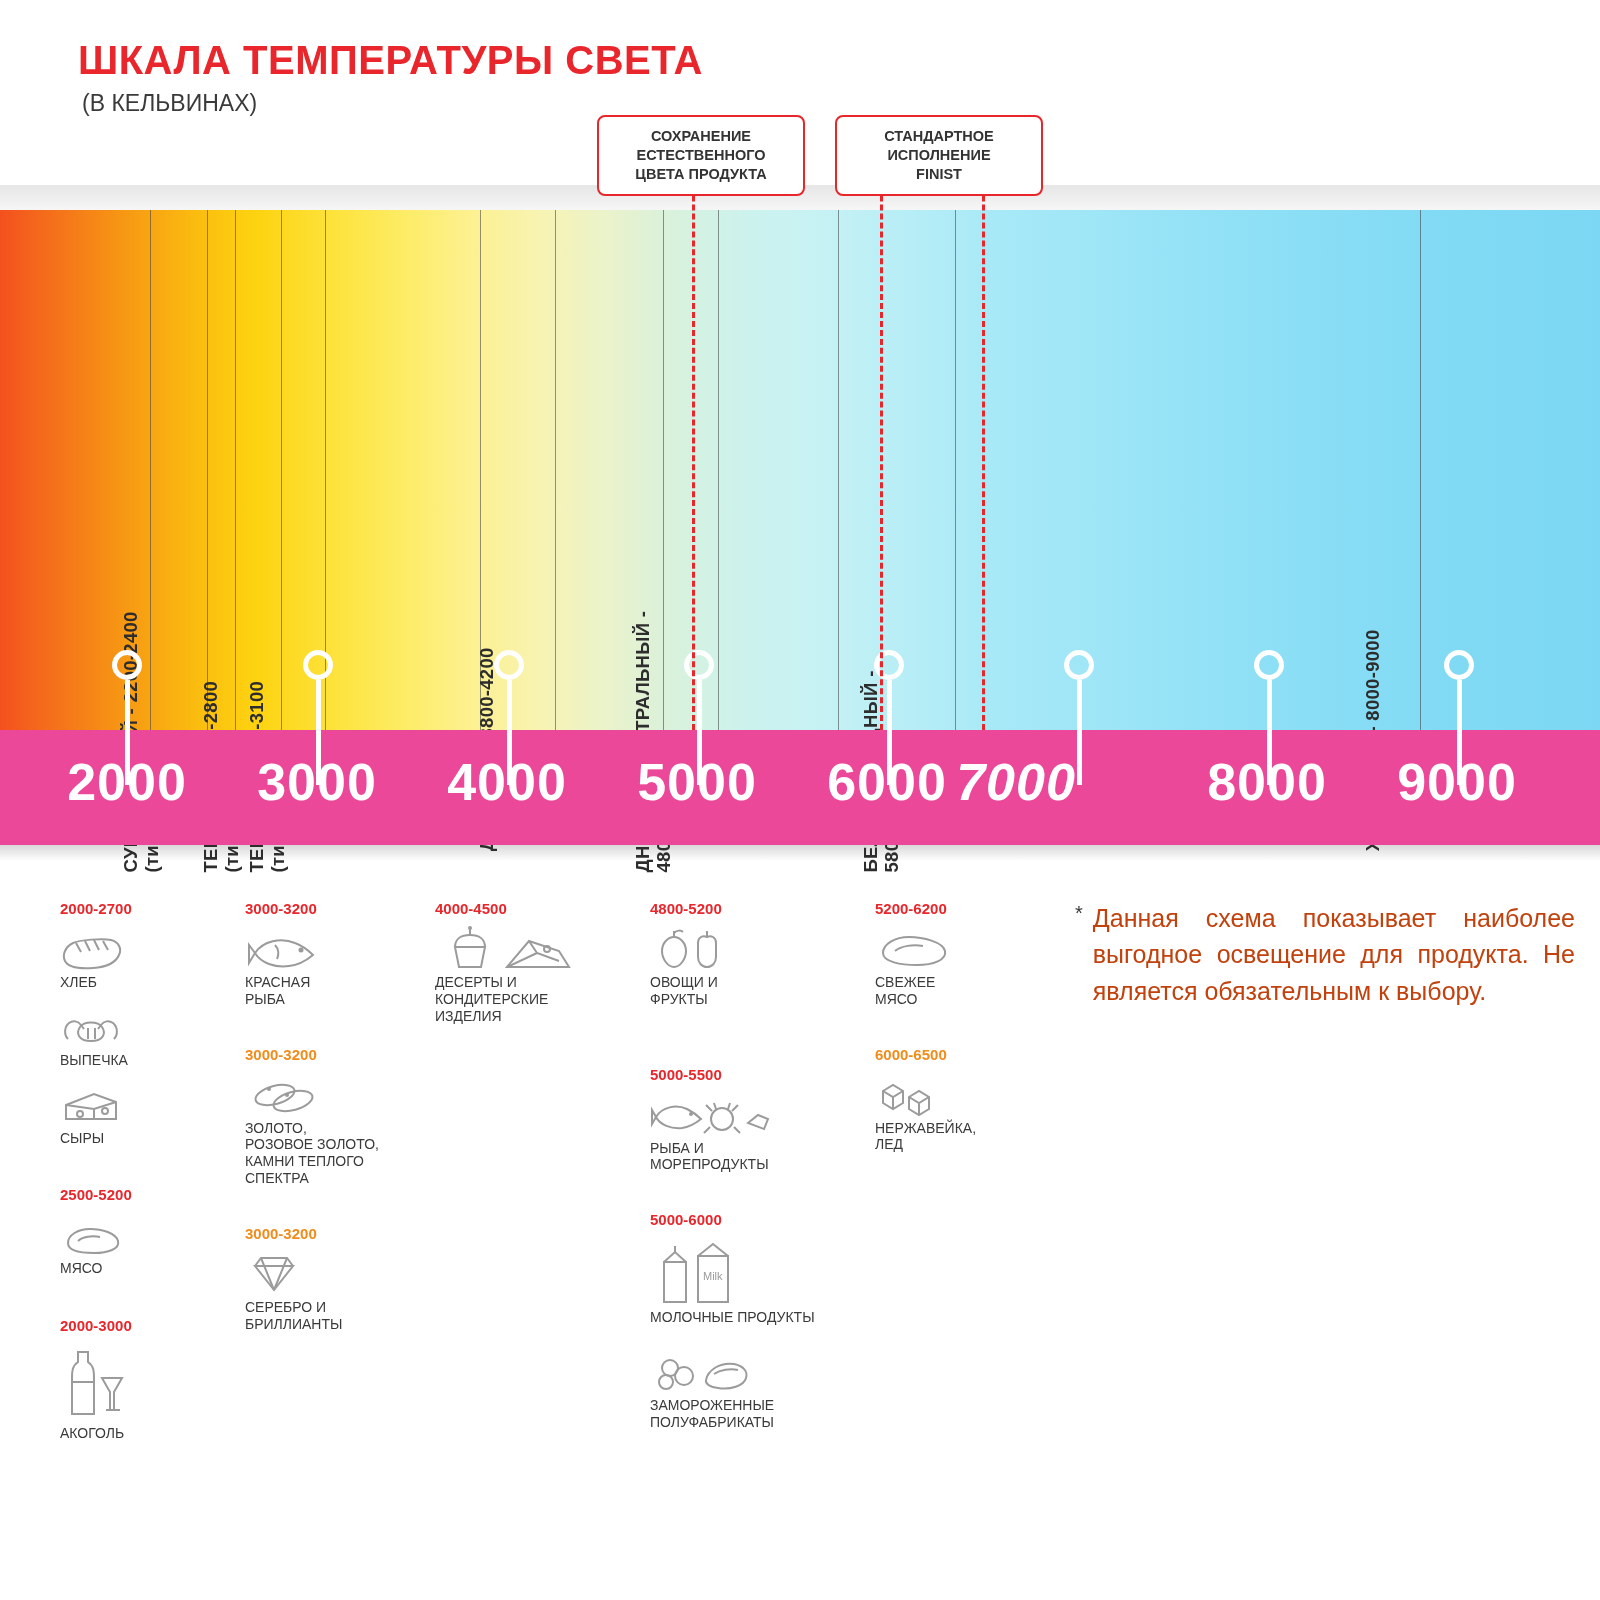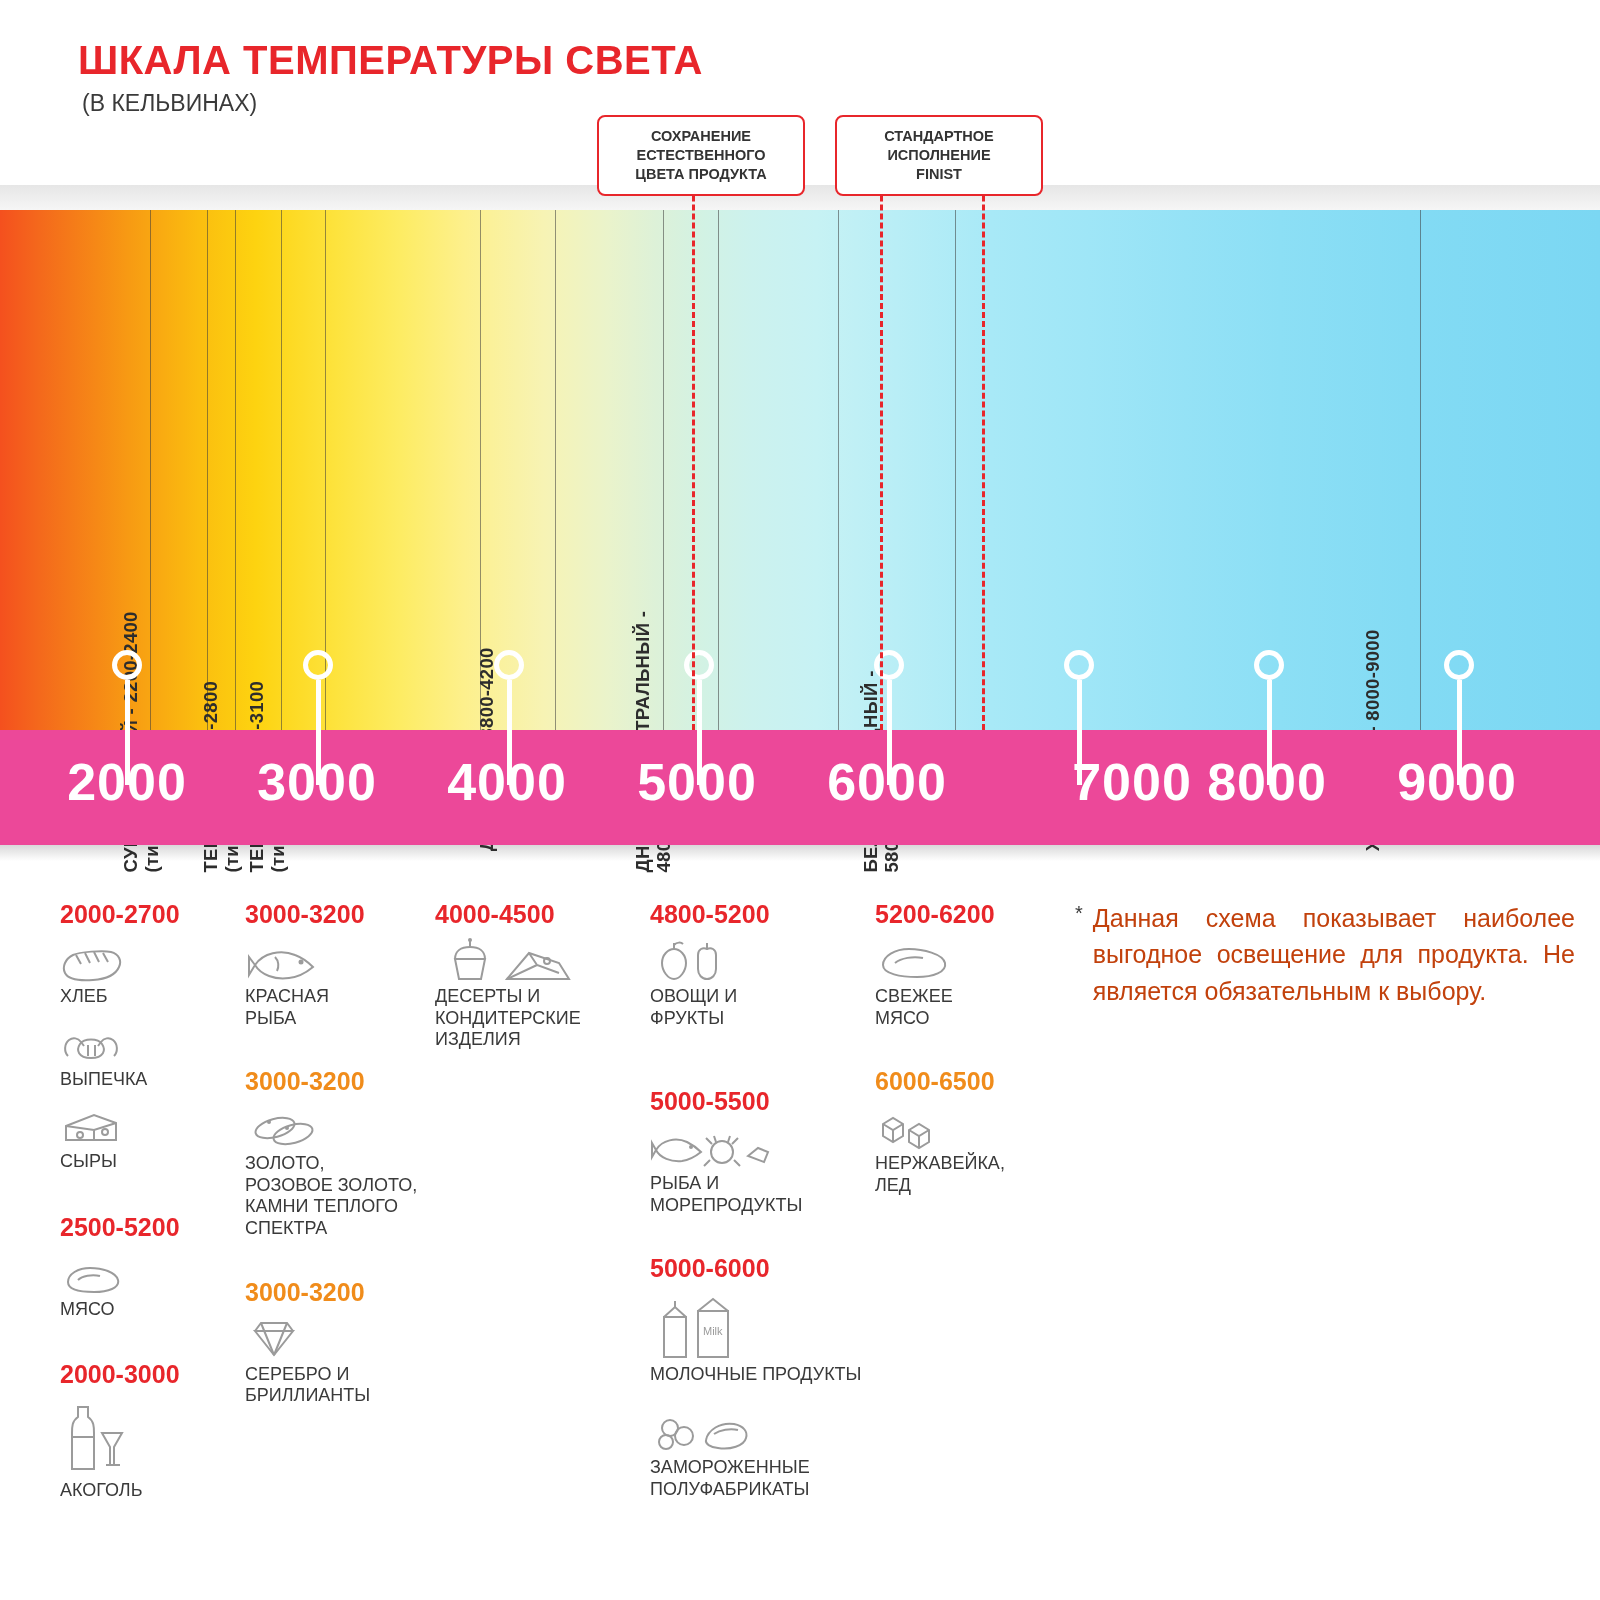--- a/index.html
+++ b/index.html
@@ -84,26 +84,26 @@
   }
   .tick{
     position:absolute;top:22px;color:#fff;font-size:52px;font-weight:bold;
     transform:translateX(-50%);letter-spacing:1px;
   }
   #axis-shadow{height:16px;width:100%;background:linear-gradient(#d9d9d9,#ffffff);}
   
   #legend{position:absolute;left:0;top:900px;width:1600px;}
   .col{position:absolute;top:0;}
   .grp{margin-bottom:22px;}
-  .range{font-size:25px;font-weight:bold;margin-bottom:8px;}
+  .range{font-size:15px;font-weight:bold;margin-bottom:8px;}
   .range.red{color:#e8262b;}
   .range.orange{color:#f08c1b;}
   .item{margin-bottom:12px;}
   .ic{height:46px;display:flex;align-items:flex-end;gap:6px;margin-bottom:3px;}
-  .cap{font-size:18px;color:#3a3a3a;line-height:1.2;}
+  .cap{font-size:14px;color:#3a3a3a;line-height:1.2;}
   
   #note{
     position:absolute;left:1075px;top:0;width:500px;display:flex;gap:10px;
   }
   #note .star{color:#3a3a3a;font-size:20px;line-height:1.35;}
   #note .txt{font-size:25px;color:#c2410c;line-height:1.45;text-align:justify;}
   svg{display:block;}
 </style>
 </head>
 <body>
@@ -206,21 +206,21 @@
       <div class="stem" style="height:105px;"></div>
     </div>
   </div>
 
   <div id="axis">
     <div class="tick" style="left:127px;">2000</div>
     <div class="tick" style="left:317px;">3000</div>
     <div class="tick" style="left:507px;">4000</div>
     <div class="tick" style="left:697px;">5000</div>
     <div class="tick" style="left:887px;">6000</div>
-    <div class="tick" style="left:1132px;">7000</div>
+    <div class="tick" style="left:1016px;font-style:italic;">7000</div>
     <div class="tick" style="left:1267px;">8000</div>
     <div class="tick" style="left:1457px;">9000</div>
   </div>
   <div id="axis-shadow"></div>
 </div>
 
 <div id="legend">
 
   <div class="col" style="left:60px;width:180px;">
     <div class="grp">

